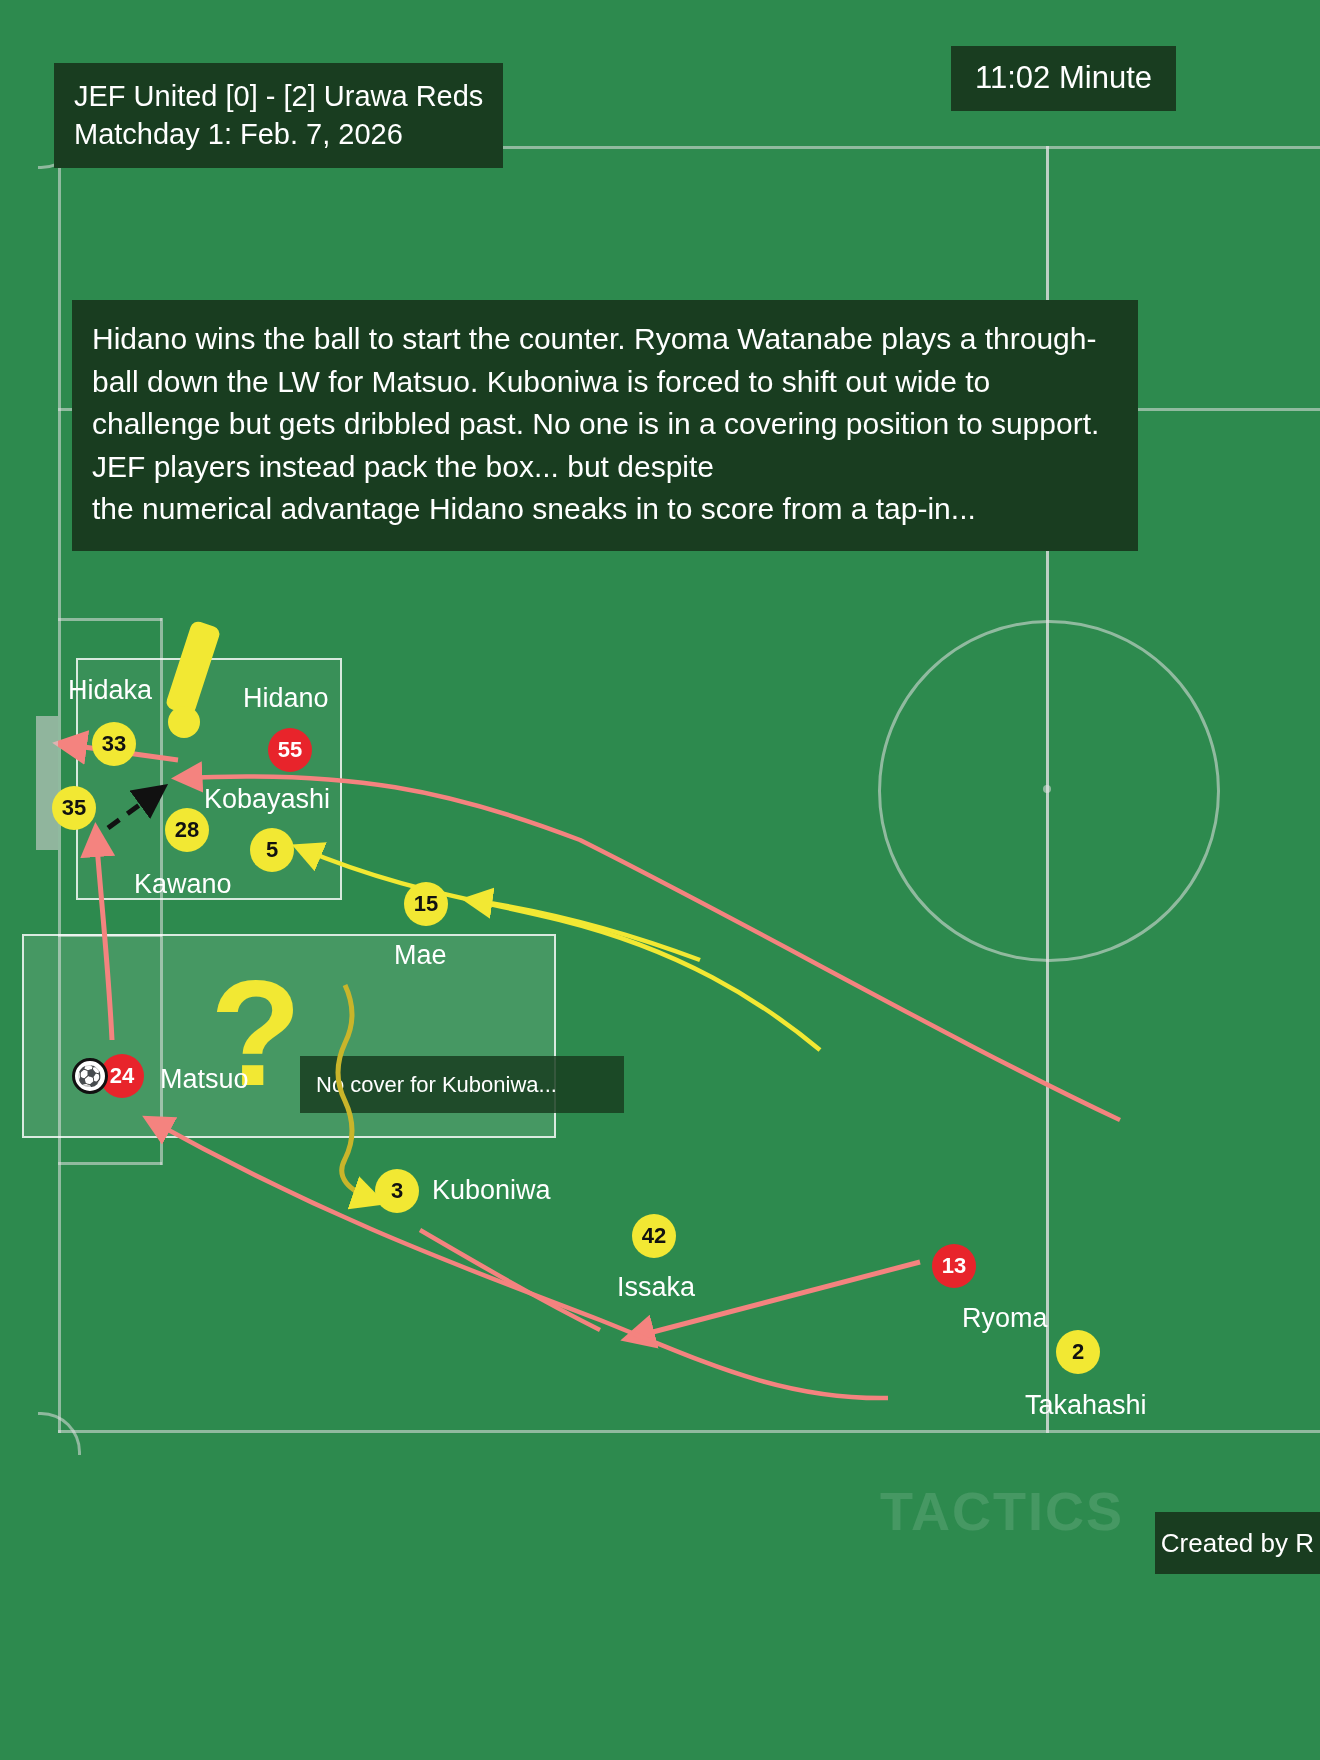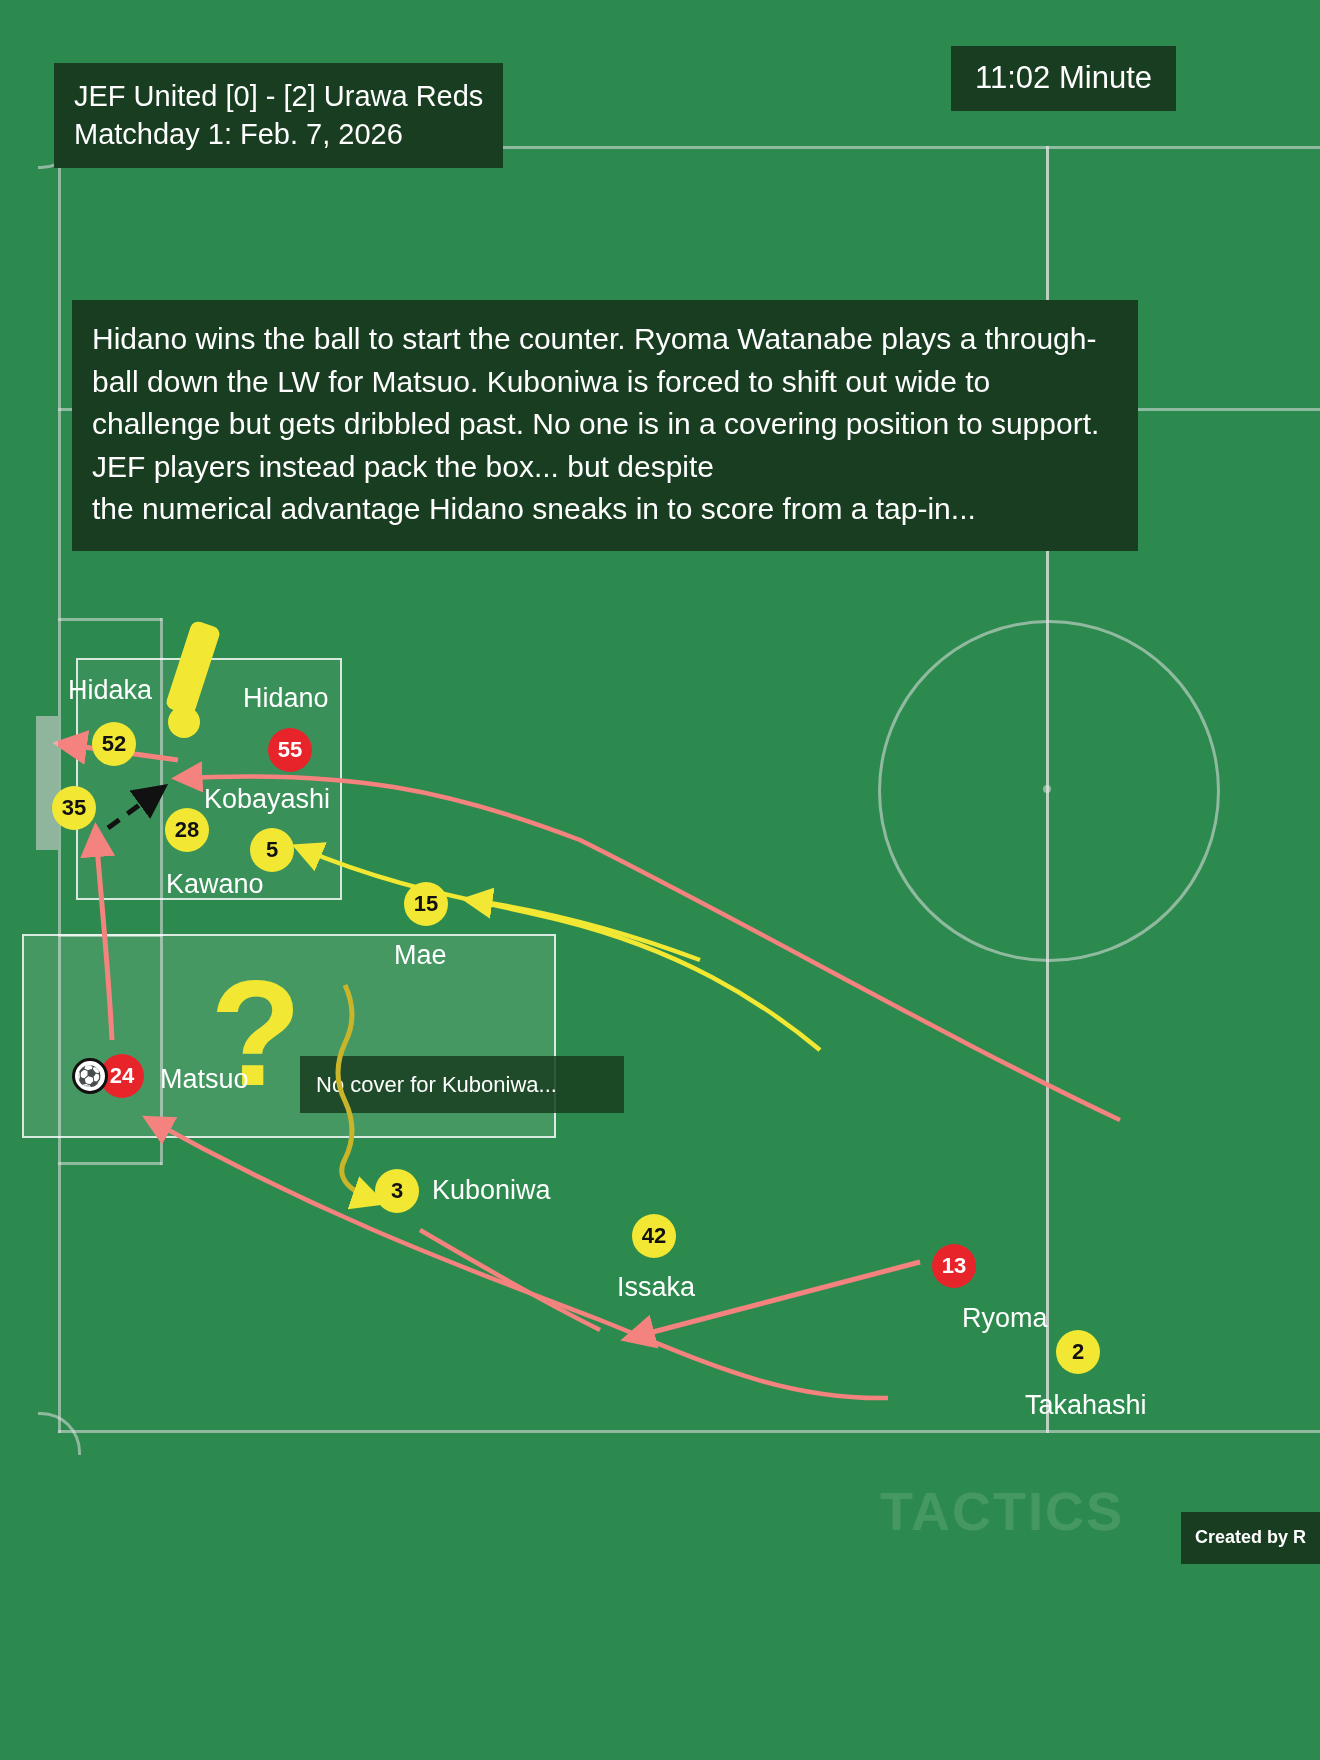--- a/index.html
+++ b/index.html
@@ -67,24 +67,23 @@
   }
   #cover-note {
     left: 300px; top: 1056px;
     width: 324px;
     font-size: 22px;
     background: rgba(25,61,32,0.85);
     padding: 14px 16px;
   }
   #credit {
     right: 0px; top: 1512px;
-    font-size: 18px;
+    font-size: 26px;
     background: #193d20;
-    padding: 14px 14px;
-    font-weight: bold;
+    padding: 14px 6px;
   }
   #watermark {
     position: absolute;
     left: 880px; top: 1480px;
     font-size: 54px;
     font-weight: bold;
     color: rgba(255,255,255,0.12);
     letter-spacing: 2px;
     pointer-events: none;
   }
@@ -230,29 +229,29 @@
 Matchday 1: Feb. 7, 2026</div>
   <div class="panel" id="clock-panel">11:02 Minute</div>
   <div class="panel" id="narration-panel">Hidano wins the ball to start the counter. Ryoma Watanabe plays a through-ball down the LW for Matsuo. Kuboniwa is forced to shift out wide to challenge but gets dribbled past. No one is in a covering position to support.
 JEF players instead pack the box... but despite
 the numerical advantage Hidano sneaks in to score from a tap-in...</div>
   <div class="panel" id="cover-note">No cover for Kuboniwa...</div>
   <div id="watermark">TACTICS</div>
   <div class="panel" id="credit">Created by R</div>
 
   <div id="players-layer">
-      <div class="player p-home" style="left: 92px; top: 722px;">52</div>
+      <div class="player p-home" style="left: 92px; top: 722px;">33</div>
       <div class="p-label" style="left: 68px; top: 675px;">Hidaka</div>
       <div class="player p-away" style="left: 268px; top: 728px;">55</div>
       <div class="p-label" style="left: 243px; top: 683px;">Hidano</div>
       <div class="player p-home" style="left: 52px; top: 786px;">35</div>
       <div class="player p-home" style="left: 165px; top: 808px;">28</div>
       <div class="p-label" style="left: 204px; top: 784px;">Kobayashi</div>
       <div class="player p-home" style="left: 250px; top: 828px;">5</div>
-      <div class="p-label" style="left: 134px; top: 869px; margin-left: 32px;">Kawano</div>
+      <div class="p-label" style="left: 134px; top: 869px;">Kawano</div>
       <div class="player p-home" style="left: 404px; top: 882px;">15</div>
       <div class="p-label" style="left: 394px; top: 940px;">Mae</div>
       <div class="player p-away" style="left: 100px; top: 1054px;">24</div>
       <div class="p-label" style="left: 160px; top: 1064px;">Matsuo</div>
       <div class="player p-home" style="left: 375px; top: 1169px;">3</div>
       <div class="p-label" style="left: 432px; top: 1175px;">Kuboniwa</div>
       <div class="player p-home" style="left: 632px; top: 1214px;">42</div>
       <div class="p-label" style="left: 617px; top: 1272px;">Issaka</div>
       <div class="player p-away" style="left: 932px; top: 1244px;">13</div>
       <div class="p-label" style="left: 962px; top: 1303px;">Ryoma</div>

